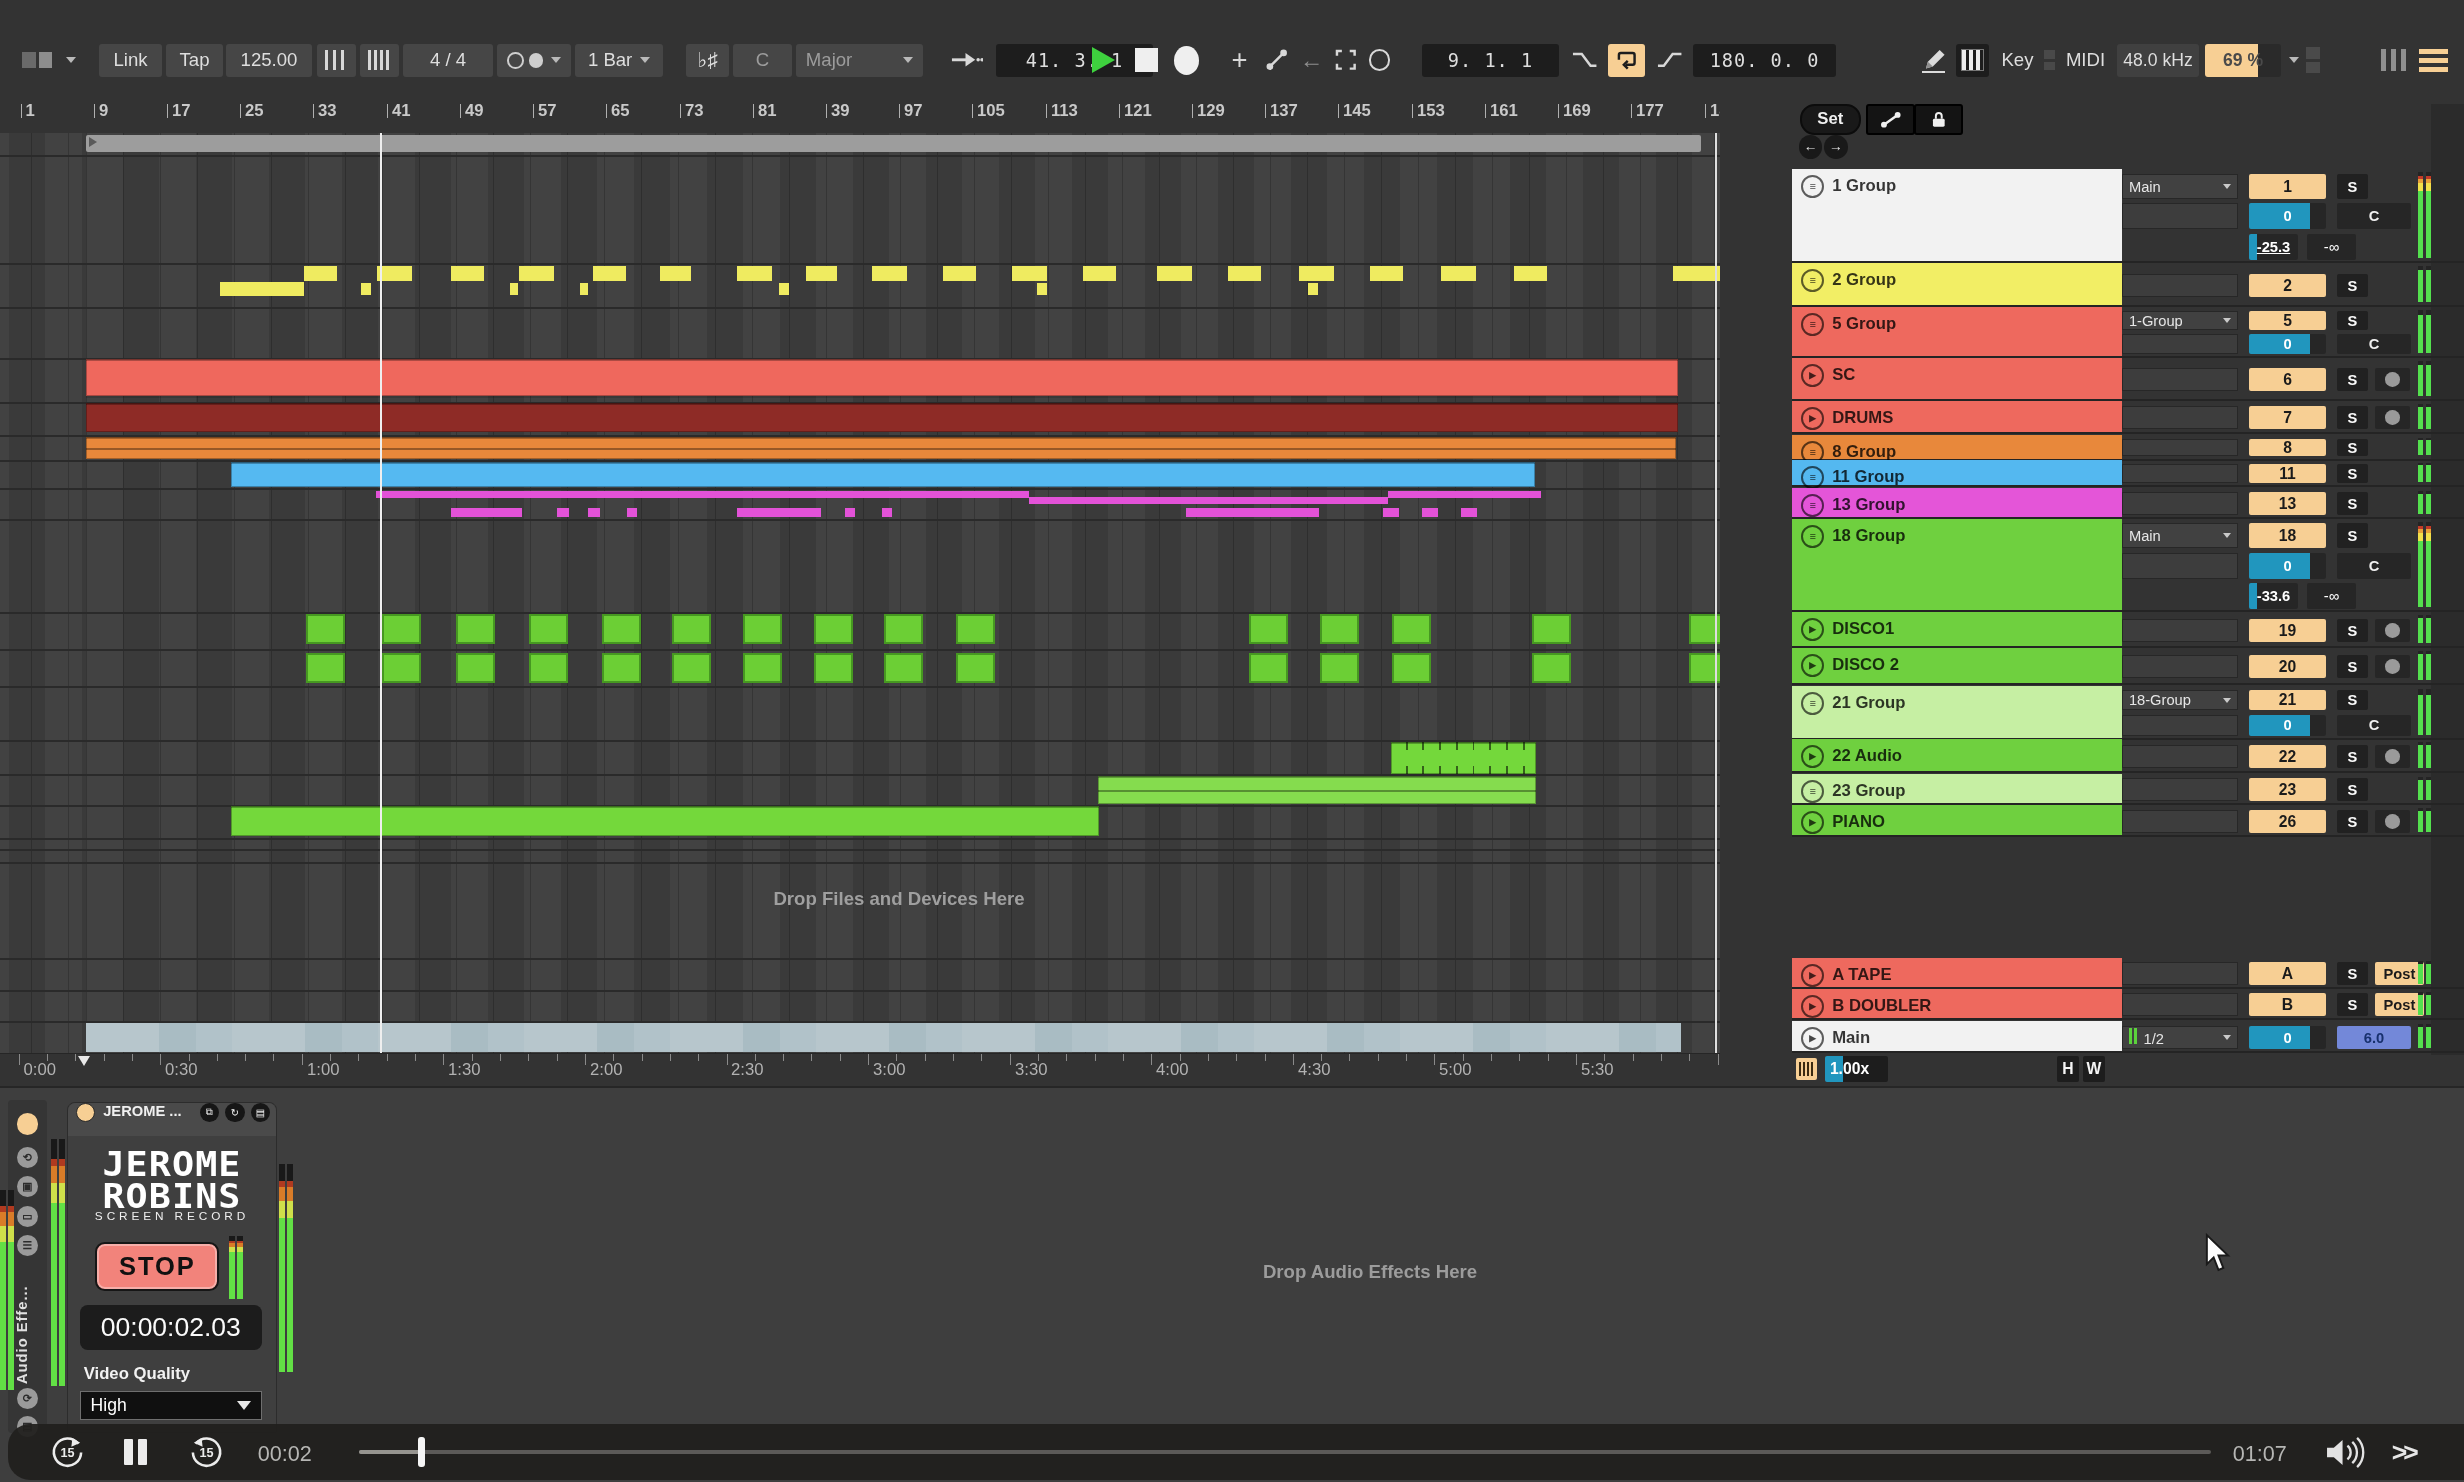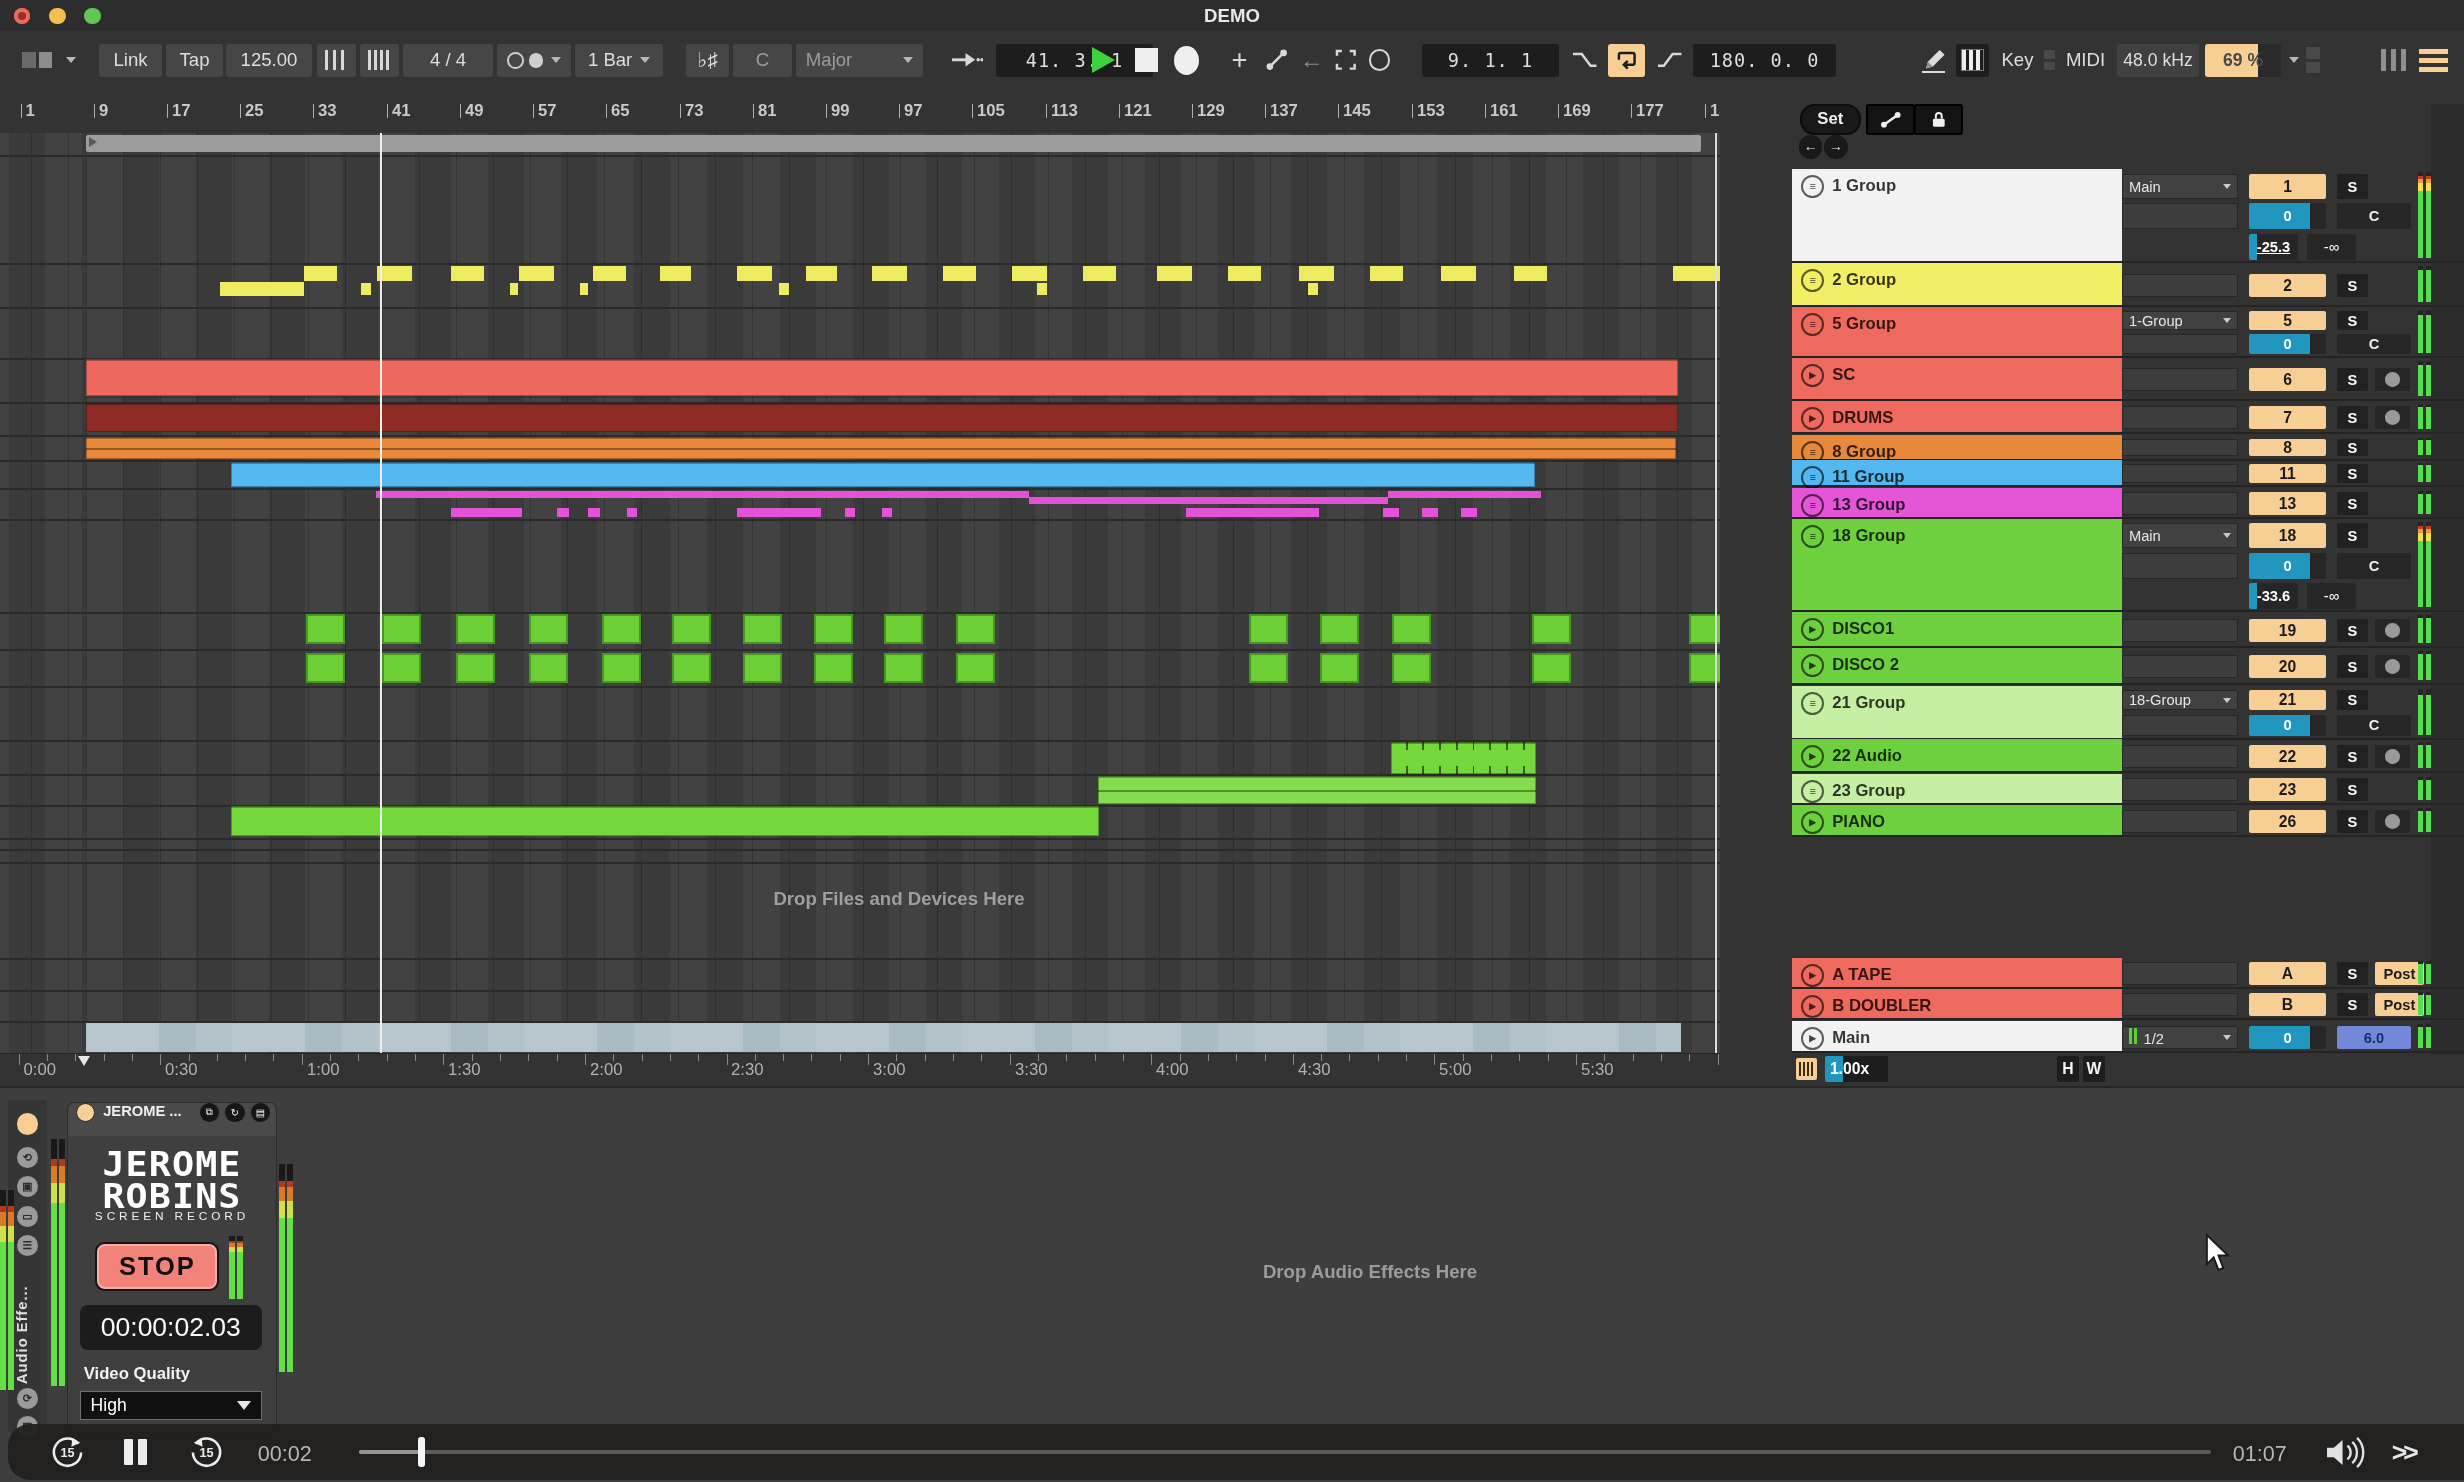--- a/index.html
+++ b/index.html
@@ -116,26 +116,20 @@
   .pausebar{position:absolute;top:14.7px;width:8.8px;height:26.5px;background:#ececec;border-radius:1px;}
   #ffwd{position:absolute;top:12.7px;color:#e6e6e6;font-size:26.5px;font-weight:bold;letter-spacing:-3.9px;}
   
   #cursor{position:absolute;z-index:99;}
 </style>
 </head>
 <body>
 
 <div id="app">
 
-  <div id="titlebar">
-    <span class="tl" style="left:13.7px;background:#ed6a5f;box-shadow:inset 0 0 0 3.9px #ed6a5f, inset 0 0 0 7.8px #9c2f26;"></span>
-    <span class="tl" style="left:49px;background:#f5bf50;"></span>
-    <span class="tl" style="left:84px;background:#62c655;"></span>
-    <div id="title">DEMO</div>
-  </div>
 
   <div id="toolbar">
     <span class="tbx plain" style="left:15.7px;width:43px;">
       <span style="width:13.7px;height:15.7px;background:#6a6a6a;margin-right:2.9px;"></span>
       <span style="width:13.7px;height:15.7px;background:#8d8d8d;"></span>
     </span>
     <span class="tbx plain" style="left:61px;width:19.6px;">
         <span class="caret" style="margin:0;"></span>
       </span>
     <span class="tbx" style="left:99px;width:63px;">Link</span>
@@ -260,21 +254,21 @@
         <div class="barnum" style="left: 94px; position: absolute;">9</div>
         <div class="barnum" style="left: 167px; position: absolute;">17</div>
         <div class="barnum" style="left: 240px; position: absolute;">25</div>
         <div class="barnum" style="left: 313px; position: absolute;">33</div>
         <div class="barnum" style="left: 387px; position: absolute;">41</div>
         <div class="barnum" style="left: 460px; position: absolute;">49</div>
         <div class="barnum" style="left: 533px; position: absolute;">57</div>
         <div class="barnum" style="left: 606px; position: absolute;">65</div>
         <div class="barnum" style="left: 680px; position: absolute;">73</div>
         <div class="barnum" style="left: 753px; position: absolute;">81</div>
-        <div class="barnum" style="left: 826px; position: absolute;">99</div>
+        <div class="barnum" style="left: 826px; position: absolute;">39</div>
         <div class="barnum" style="left: 899px; position: absolute;">97</div>
         <div class="barnum" style="left: 972px; position: absolute;">105</div>
         <div class="barnum" style="left: 1046px; position: absolute;">113</div>
         <div class="barnum" style="left: 1119px; position: absolute;">121</div>
         <div class="barnum" style="left: 1192px; position: absolute;">129</div>
         <div class="barnum" style="left: 1265px; position: absolute;">137</div>
         <div class="barnum" style="left: 1338px; position: absolute;">145</div>
         <div class="barnum" style="left: 1412px; position: absolute;">153</div>
         <div class="barnum" style="left: 1485px; position: absolute;">161</div>
         <div class="barnum" style="left: 1558px; position: absolute;">169</div>

